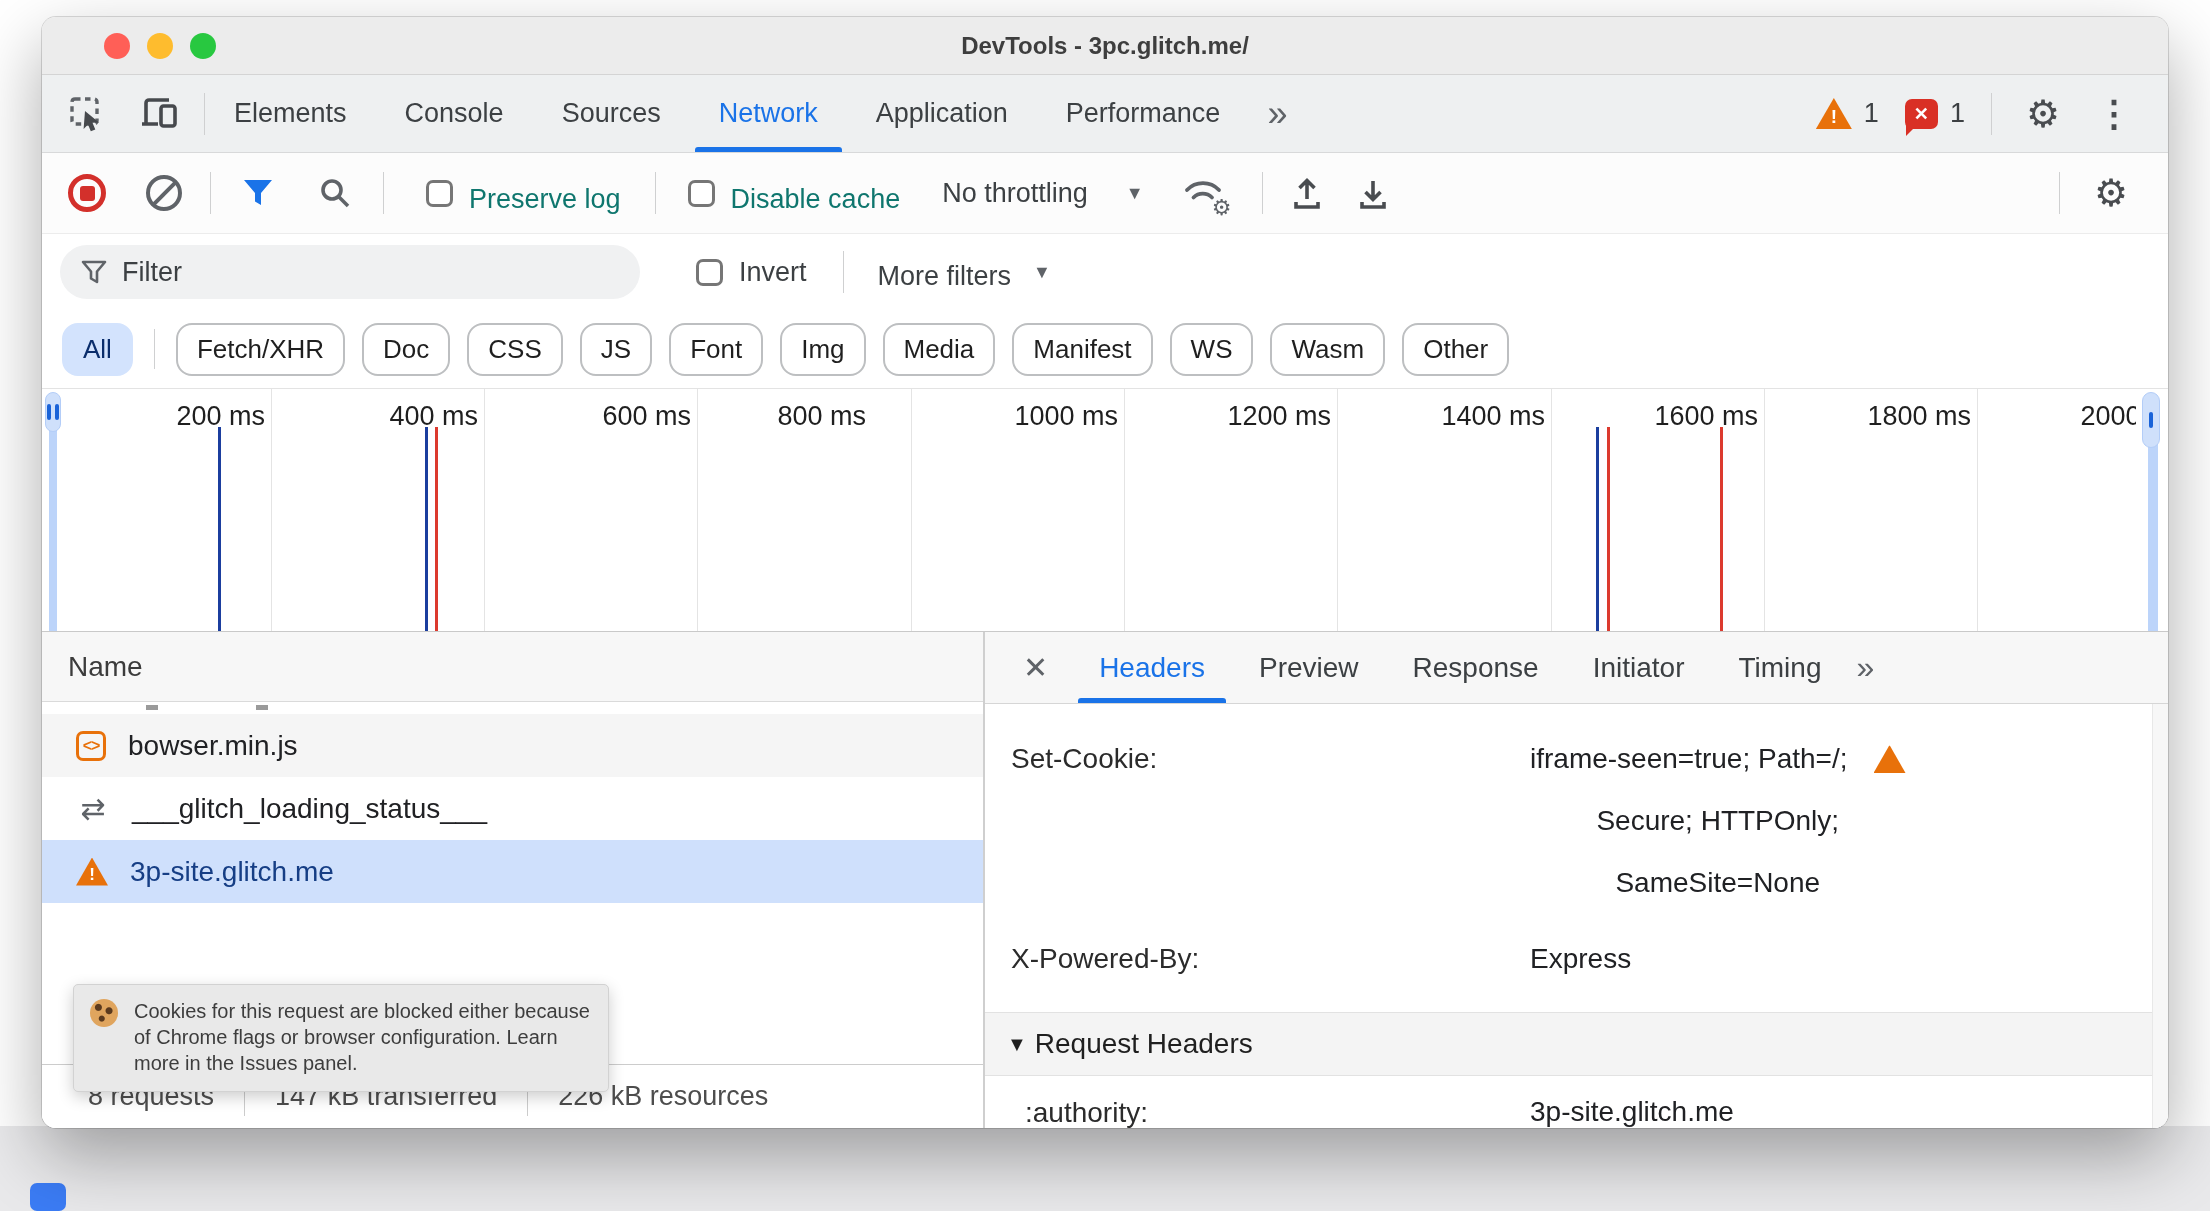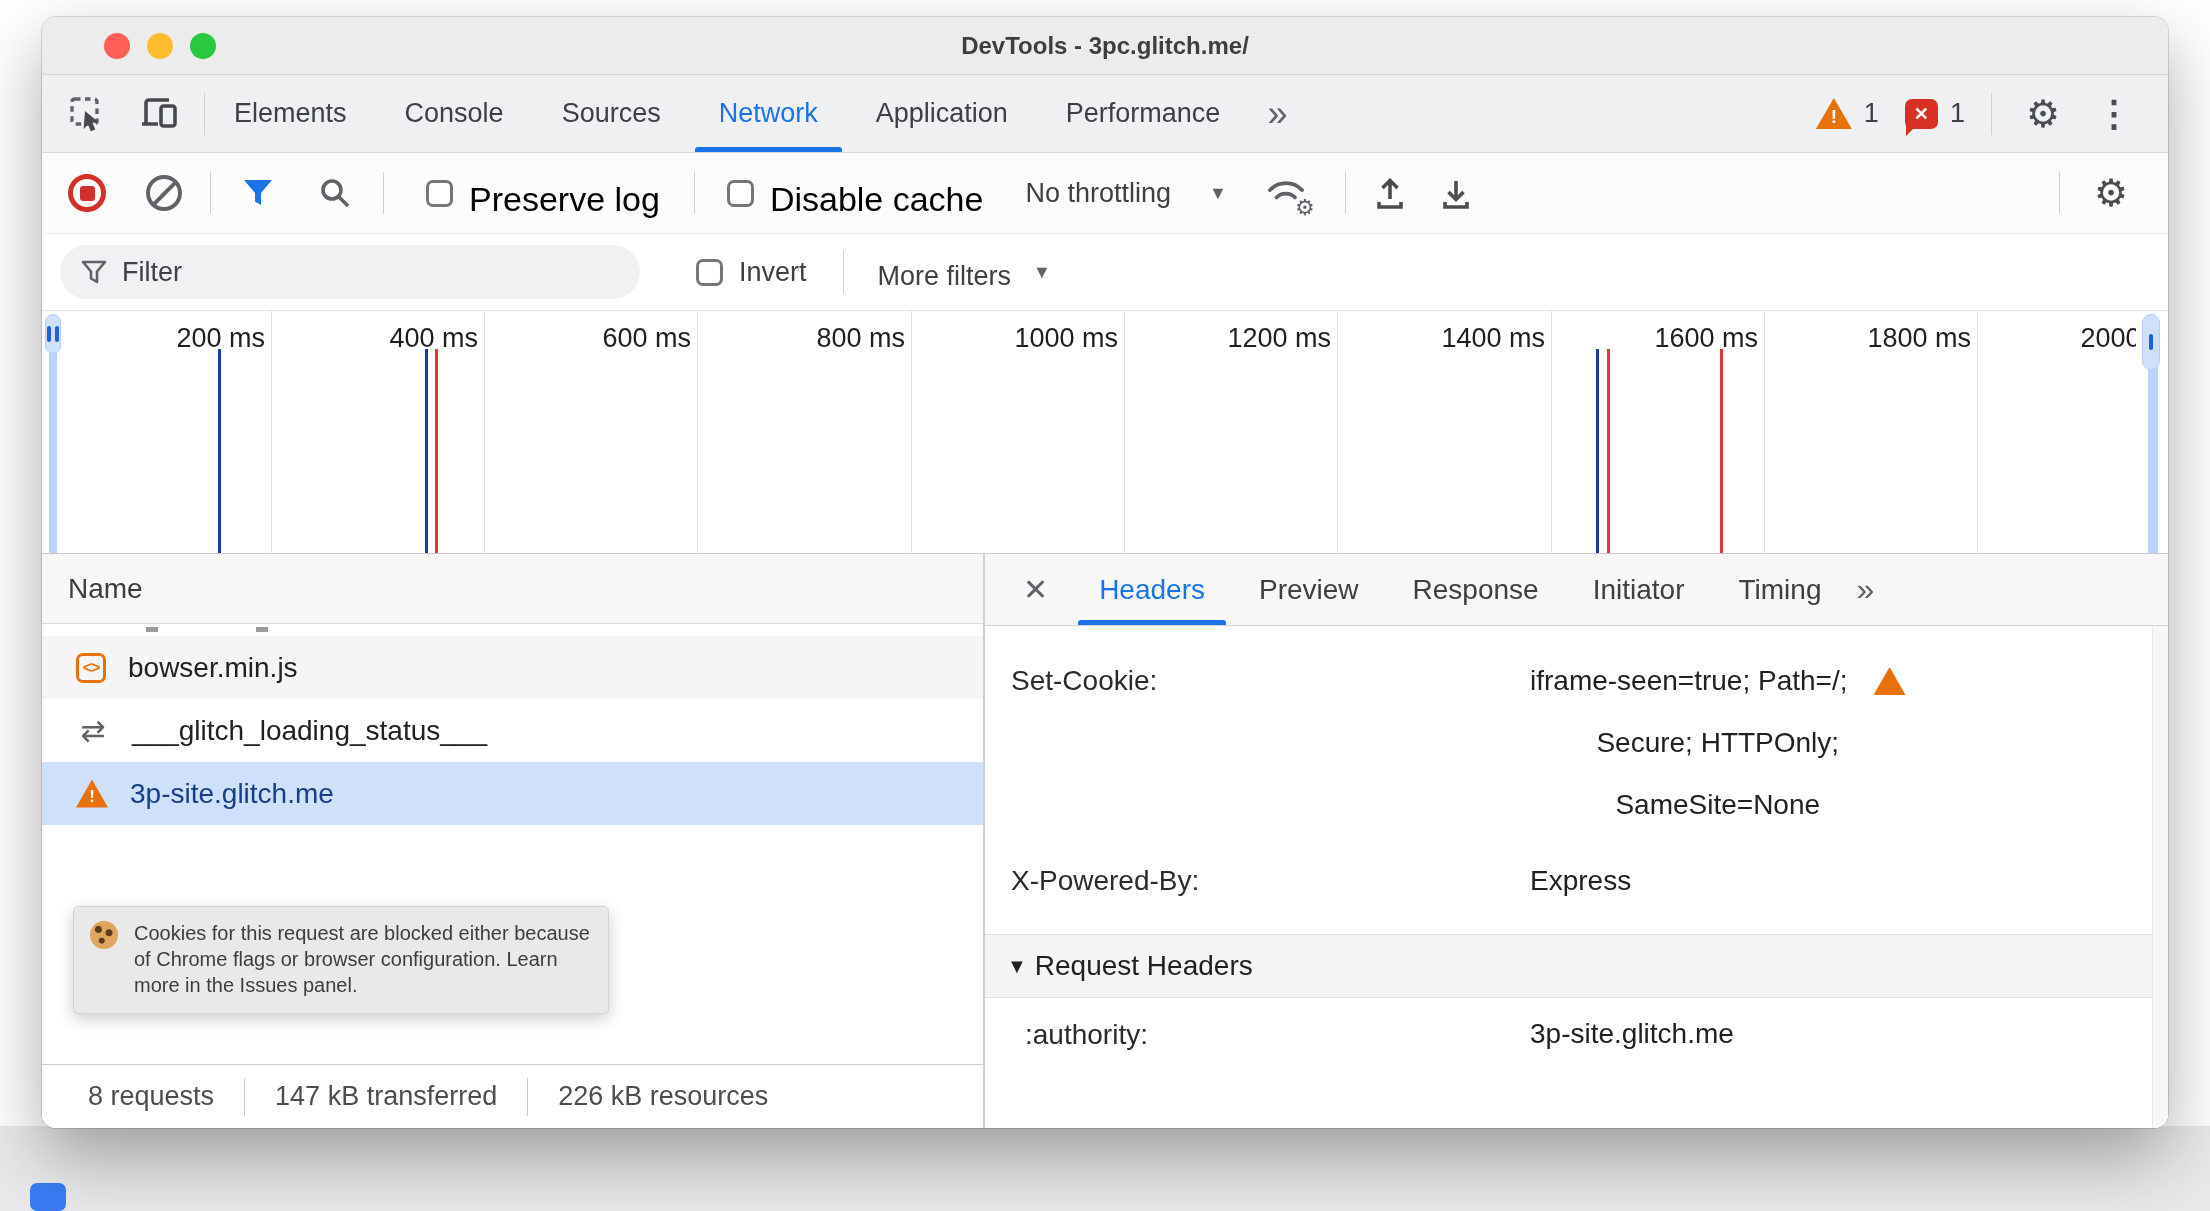--- a/index.html
+++ b/index.html
@@ -55,21 +55,21 @@
   .rec-btn { width:38px; height:38px; border:5px solid #d3302b; border-radius:50%;
              display:flex; align-items:center; justify-content:center; margin-right:40px; }
   .rec-btn span { width:15px; height:15px; background:#d3302b; border-radius:3px; }
   .clear-btn { width:36px; height:36px; border:4px solid #5f6368; border-radius:50%;
                position:relative; margin-right:28px; }
   .clear-btn::after { content:""; position:absolute; left:-2px; top:13px; width:32px; height:4px;
                       background:#5f6368; transform:rotate(-45deg); }
   .tb-gap { margin-right:30px; } .tb-gap-lg { margin-right:42px; }
   .checkbox { width:27px; height:27px; border:3px solid #767676; border-radius:7px;
               background:#fff; flex:none; }
-  .tb-label { font-size:34px; color:#000000; margin:12px 34px 0 16px; white-space:nowrap; }
+  .tb-label { font-size:27px; color:#0f766e; margin:12px 34px 0 16px; white-space:nowrap; }
   .dropdown { display:flex; align-items:center; gap:38px; margin:0 36px 0 8px; }
   .dropdown .dd-text { font-size:27px; color:#3c4043; }
   .caret { font-size:18px; color:#5f6368; }
   .wifi-wrap { position:relative; width:46px; height:40px; }
   .wifi-wrap .gear-mini { position:absolute; right:-6px; bottom:-8px; font-size:22px; color:#5f6368; }
   .spacer { flex:1; }
 
   
   .filter-row { height:76px; flex:none; background:#fff; display:flex; align-items:center; padding:0 18px; }
   .filter-pill { width:580px; height:54px; border-radius:27px; background:#f0f1f2;
@@ -294,36 +294,51 @@
     </div>
     <span class="checkbox inv-box"></span>
     <span class="fr-label">Invert</span>
     <span class="vsep"></span>
     <div class="more-filters">
       <span class="dd-text">More filters</span>
       <span class="caret">▼</span>
     </div>
   </div>
 
+  <div class="chips-row">
+    <span class="chip chip--active">All</span>
+    <span class="vsep" style="height:40px;margin:0 4px;"></span>
+    <span class="chip">Fetch/XHR</span>
+    <span class="chip">Doc</span>
+    <span class="chip">CSS</span>
+    <span class="chip">JS</span>
+    <span class="chip">Font</span>
+    <span class="chip">Img</span>
+    <span class="chip">Media</span>
+    <span class="chip">Manifest</span>
+    <span class="chip">WS</span>
+    <span class="chip">Wasm</span>
+    <span class="chip">Other</span>
+  </div>
 
   <div class="timeline">
     <div class="grid" style="left:229px"></div>
     <div class="grid" style="left:442px"></div>
     <div class="grid" style="left:655px"></div>
     <div class="grid" style="left:869px"></div>
     <div class="grid" style="left:1082px"></div>
     <div class="grid" style="left:1295px"></div>
     <div class="grid" style="left:1509px"></div>
     <div class="grid" style="left:1722px"></div>
     <div class="grid" style="left:1935px"></div>
 
     <span class="tick" style="left:23px">200 ms</span>
     <span class="tick" style="left:236px">400 ms</span>
     <span class="tick" style="left:449px">600 ms</span>
-    <span class="tick" style="left:663px">800 ms</span>
+    <span class="tick" style="left:624px">800 ms</span>
     <span class="tick" style="left:876px">1000 ms</span>
     <span class="tick" style="left:1089px">1200 ms</span>
     <span class="tick" style="left:1303px">1400 ms</span>
     <span class="tick" style="left:1516px">1600 ms</span>
     <span class="tick" style="left:1729px">1800 ms</span>
     <span class="tick tick--clipped" style="left:1942px">2000 ms</span>
 
     <div class="evt navy" style="left:176px"></div>
     <div class="evt navy" style="left:383px"></div>
     <div class="evt red" style="left:393px"></div>

